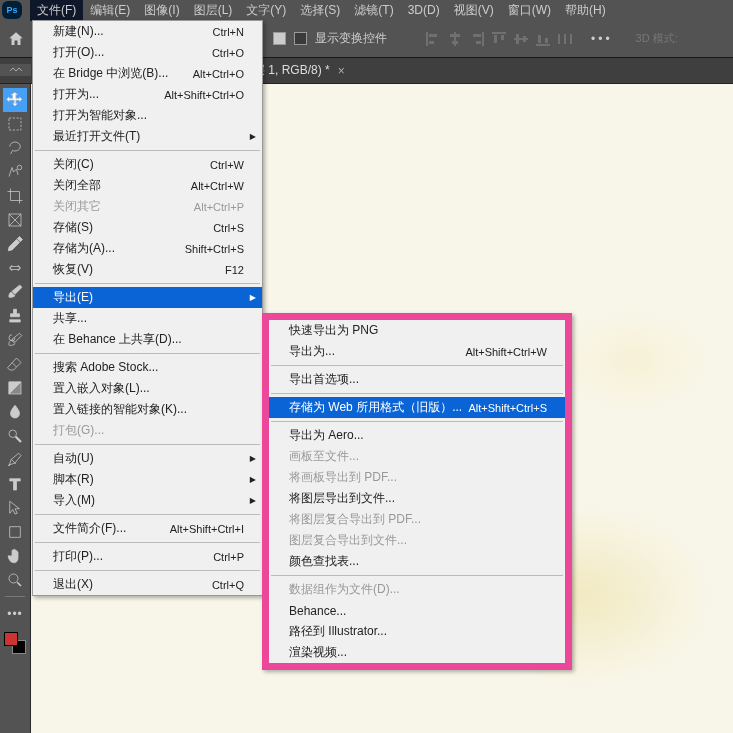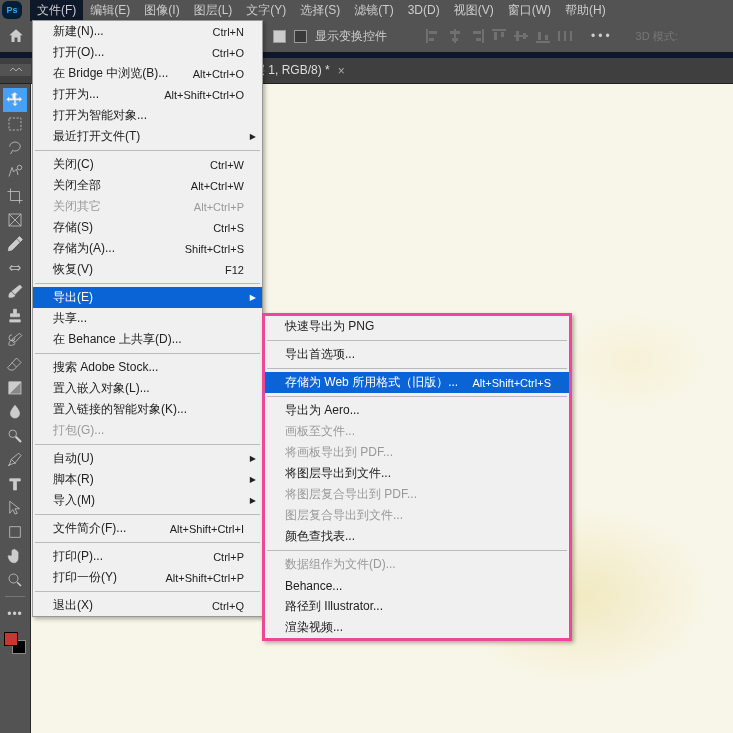--- a/index.html
+++ b/index.html
@@ -1,21 +1,21 @@
 <!DOCTYPE html>
 <html><head>
 <meta charset="utf-8">
 <style>
 * { margin: 0; padding: 0; box-sizing: border-box; font-family: "Microsoft YaHei", sans-serif; font-size: 12px; }
 body { width: 733px; height: 733px; background: #535353; overflow: hidden; position: relative; }
 .menubar { height: 20px; background: #535353; display: flex; align-items: center; padding-left: 2px; }
 .ps-icon { width: 20px; height: 18px; background: #001e36; color: #31a8ff; font-size: 9px; font-weight: bold; display: flex; align-items: center; justify-content: center; margin-right: 8px; border-radius: 6px; }
 .menu-item { color: #ccc; padding: 2px 7px; cursor: default; }
 .menu-item.active { background: #0f172a; }
-.optionbar { height: 38px; background: #535353; border-bottom: 6px solid #0f172a; display: flex; align-items: center; padding-left: 5px; gap: 8px; color: #ccc; }
+.optionbar { height: 38px; background: #535353; border-bottom: 1px solid #0f172a; display: flex; align-items: center; padding-left: 5px; gap: 8px; color: #ccc; }
 .home-icon { width: 22px; height: 22px; display: flex; align-items: center; justify-content: center; }
 .checkbox { width: 13px; height: 13px; border: 1px solid #999; background: #3a3a3a; display: inline-block; }
 .checkbox.checked { background: #ccc; }
 .align-icons { display: flex; gap: 6px; margin-left: 30px; }
 .align-icon { width: 16px; height: 16px; fill: #888; opacity: 0.55; }
 .dots { letter-spacing: 3px; color: #ccc; margin-left: 10px; }
 .mode3d { color: #777; margin-left: 15px; font-size: 11px; }
 .doc-tab-bar { height: 26px; background: #3f3f3f; display: flex; align-items: center; border-bottom: 1px solid #222; }
 .doc-tab { padding: 0 10px; height: 100%; display: flex; align-items: center; color: #ddd; gap: 8px; }
 .tab-close { color: #aaa; cursor: pointer; }
@@ -30,21 +30,21 @@
 .canvas-area { position: absolute; left: 31px; top: 84px; right: 0; bottom: 0; background: #f8f6e8; }
 .canvas-area::before { content: ""; position: absolute; left: 60%; top: 65%; width: 260px; height: 180px; background: radial-gradient(ellipse at center, rgba(230,210,120,0.35) 0%, rgba(248,246,232,0) 70%); }
 .canvas-area::after { content: ""; position: absolute; left: 75%; top: 35%; width: 150px; height: 100px; background: radial-gradient(ellipse at center, rgba(240,225,160,0.25) 0%, rgba(248,246,232,0) 70%); }
 .dropdown { position: absolute; left: 32px; top: 20px; width: 231px; background: #f0f0f0; border: 1px solid #999; box-shadow: 2px 2px 4px rgba(0,0,0,0.3); z-index: 10; }
 .dd-item { height: 21px; display: flex; align-items: center; justify-content: space-between; padding: 0 18px 0 20px; color: #222; cursor: default; position: relative; }
 .dd-item.disabled { color: #999; }
 .dd-item.highlight { background: #0a64d6; color: #fff; }
 .dd-item .shortcut { font-size: 11px; color: inherit; }
 .dd-item.hasarrow::after { content: "▶"; font-size: 8px; position: absolute; right: 6px; }
 .dd-sep { height: 1px; background: #bbb; margin: 3px 2px; }
-.submenu { position: absolute; left: 262px; top: 313px; width: 310px; background: #f0f0f0; border: 3px solid #ec4899; box-shadow: 2px 2px 4px rgba(0,0,0,0.3); z-index: 20; }
+.submenu { position: absolute; left: 262px; top: 313px; width: 310px; background: #f0f0f0; border: 7px solid #ec4899; box-shadow: 2px 2px 4px rgba(0,0,0,0.3); z-index: 20; }
 </style>
 </head>
 <body>
 
 <div class="menubar">
   <div class="ps-icon">Ps</div>
   <div class="menu-item active">文件(F)</div>
   <div class="menu-item">编辑(E)</div>
   <div class="menu-item">图像(I)</div>
   <div class="menu-item">图层(L)</div>
@@ -332,34 +332,34 @@
     <div class="dd-sep"></div>
     <div class="dd-item">
       <span>文件简介(F)...</span>
       <span class="shortcut">Alt+Shift+Ctrl+I</span>
     </div>
     <div class="dd-sep"></div>
     <div class="dd-item">
       <span>打印(P)...</span>
       <span class="shortcut">Ctrl+P</span>
     </div>
-    <div class="dd-item">
-      <span>打印一份(Y)</span>
-      <span class="shortcut">Alt+Shift+Ctrl+P</span>
-    </div>
     <div class="dd-sep"></div>
     <div class="dd-item">
       <span>退出(X)</span>
       <span class="shortcut">Ctrl+Q</span>
     </div>
   </div>
 
 <div class="submenu" id="export-menu">
     <div class="dd-item">
       <span>快速导出为 PNG</span>
+    </div>
+    <div class="dd-item">
+      <span>导出为...</span>
+      <span class="shortcut">Alt+Shift+Ctrl+W</span>
     </div>
     <div class="dd-sep"></div>
     <div class="dd-item">
       <span>导出首选项...</span>
     </div>
     <div class="dd-sep"></div>
     <div class="dd-item highlight">
       <span>存储为 Web 所用格式（旧版）...</span>
       <span class="shortcut">Alt+Shift+Ctrl+S</span>
     </div>

